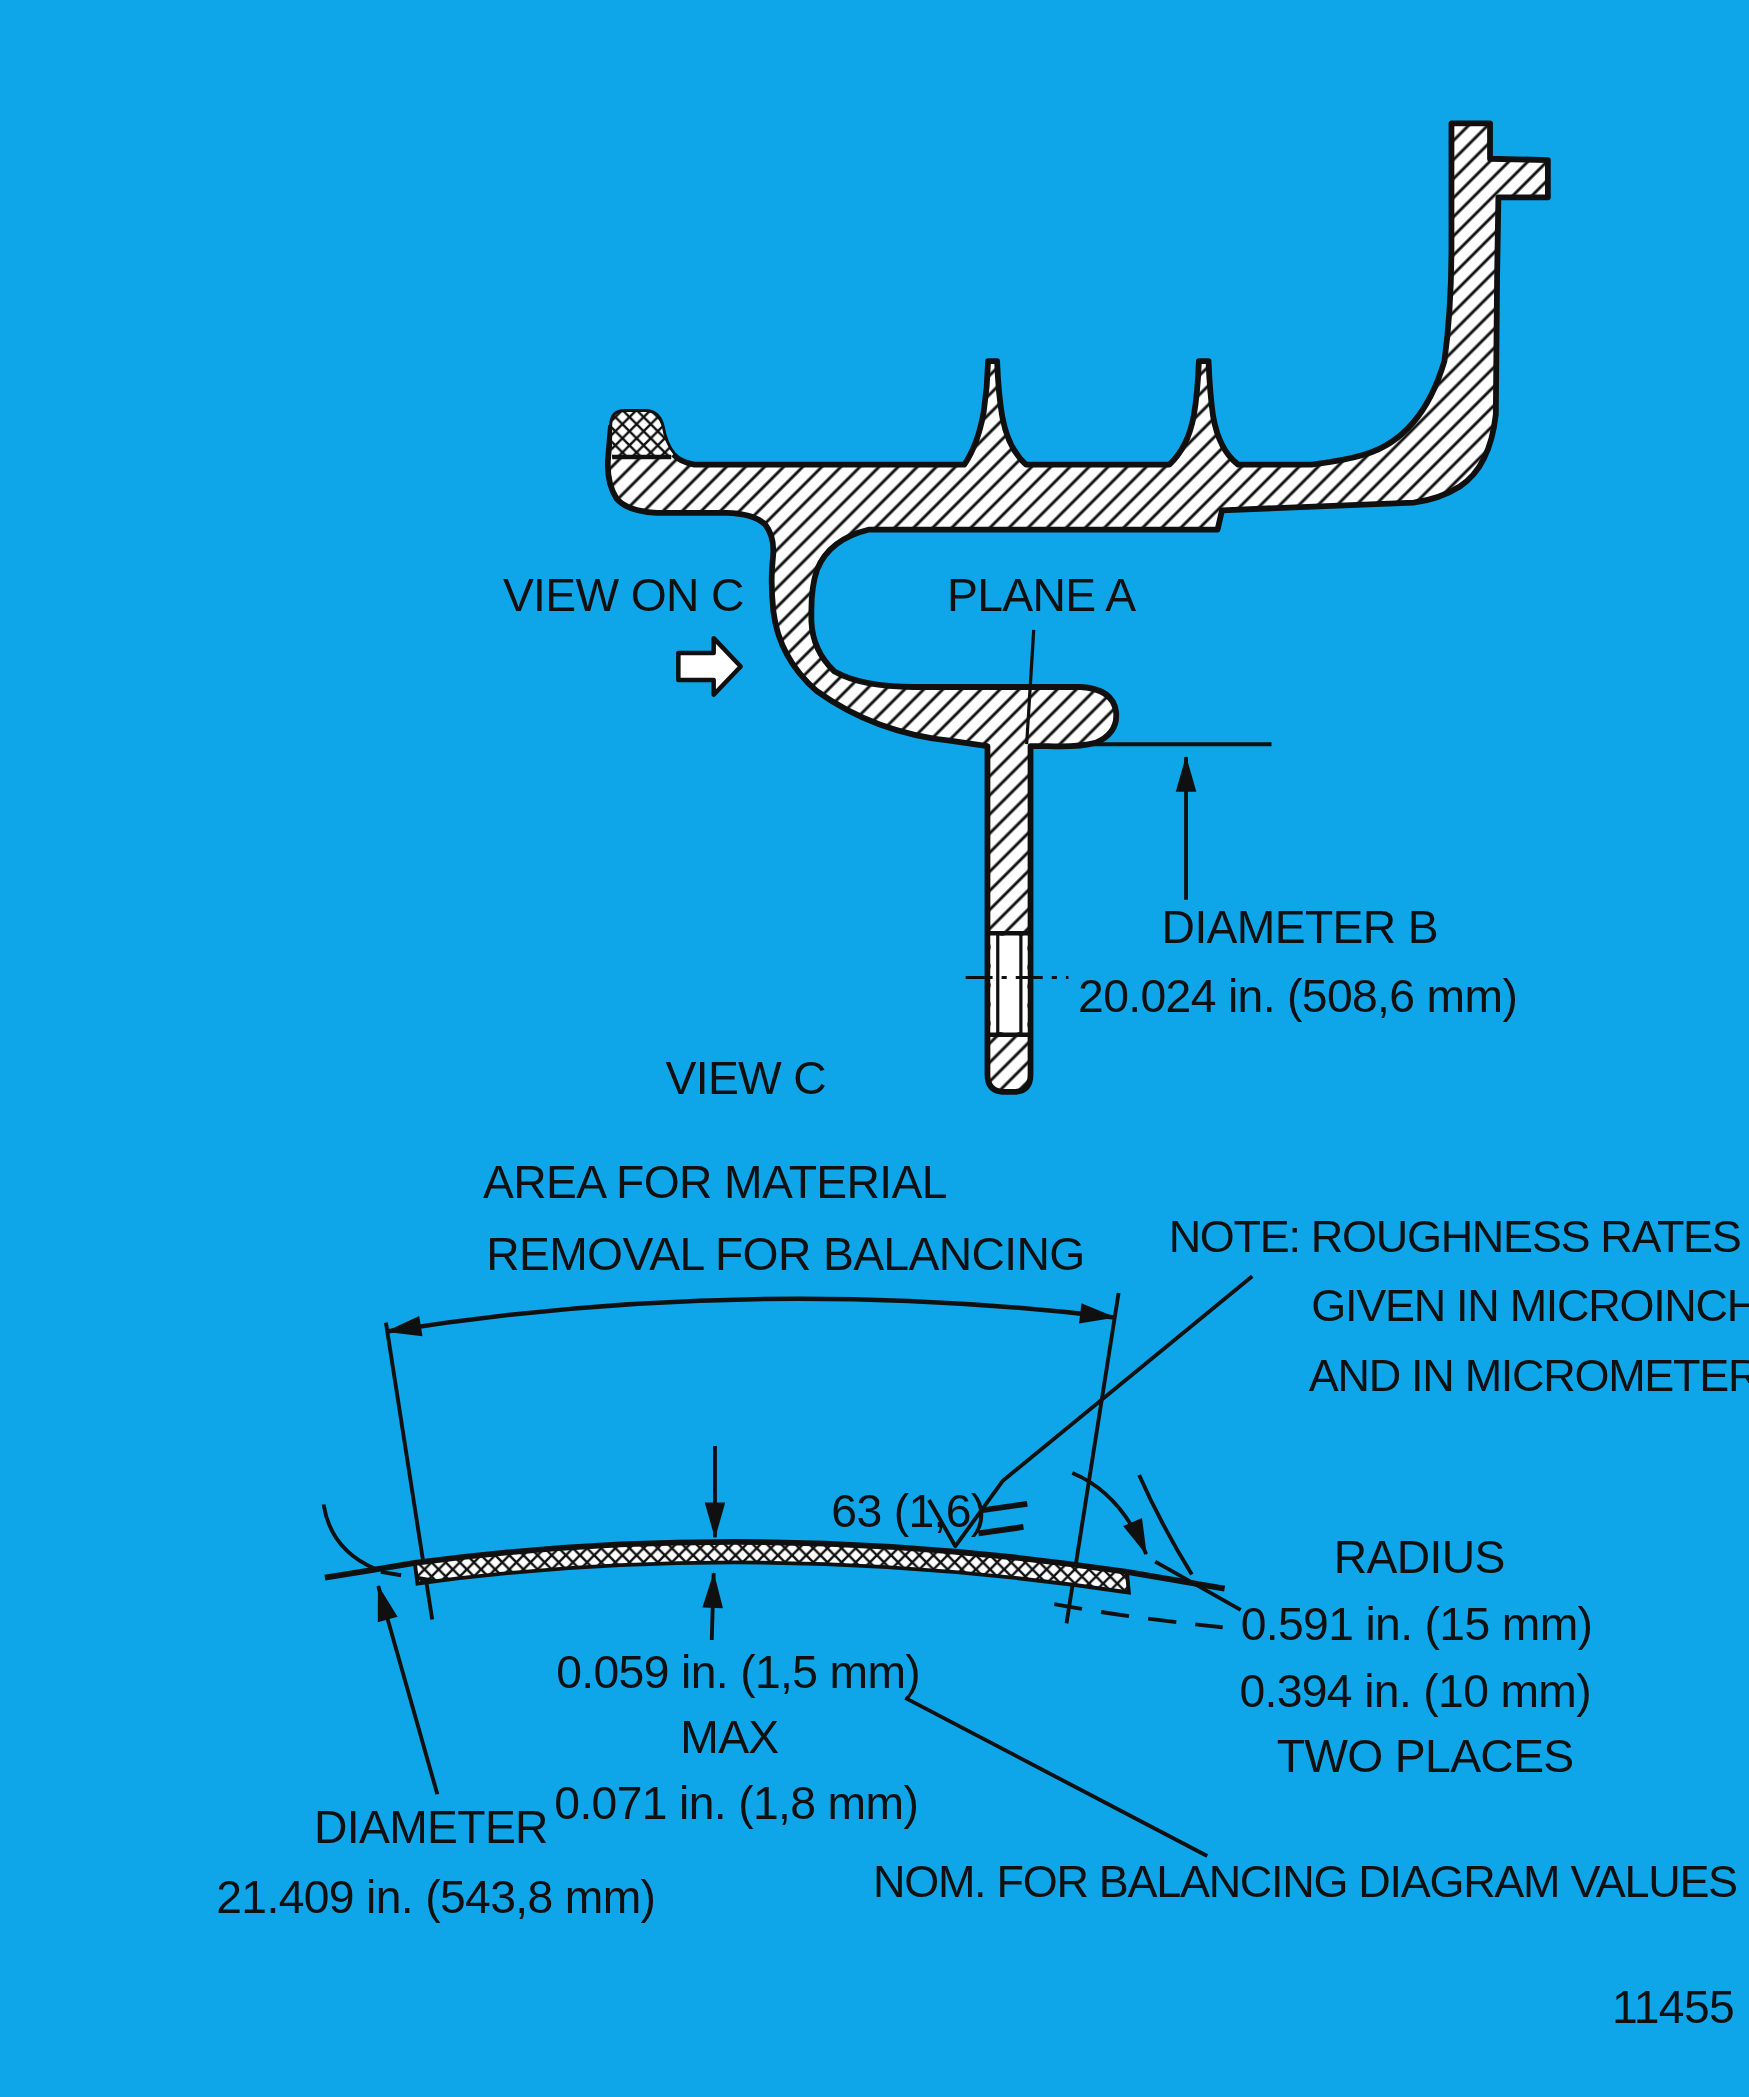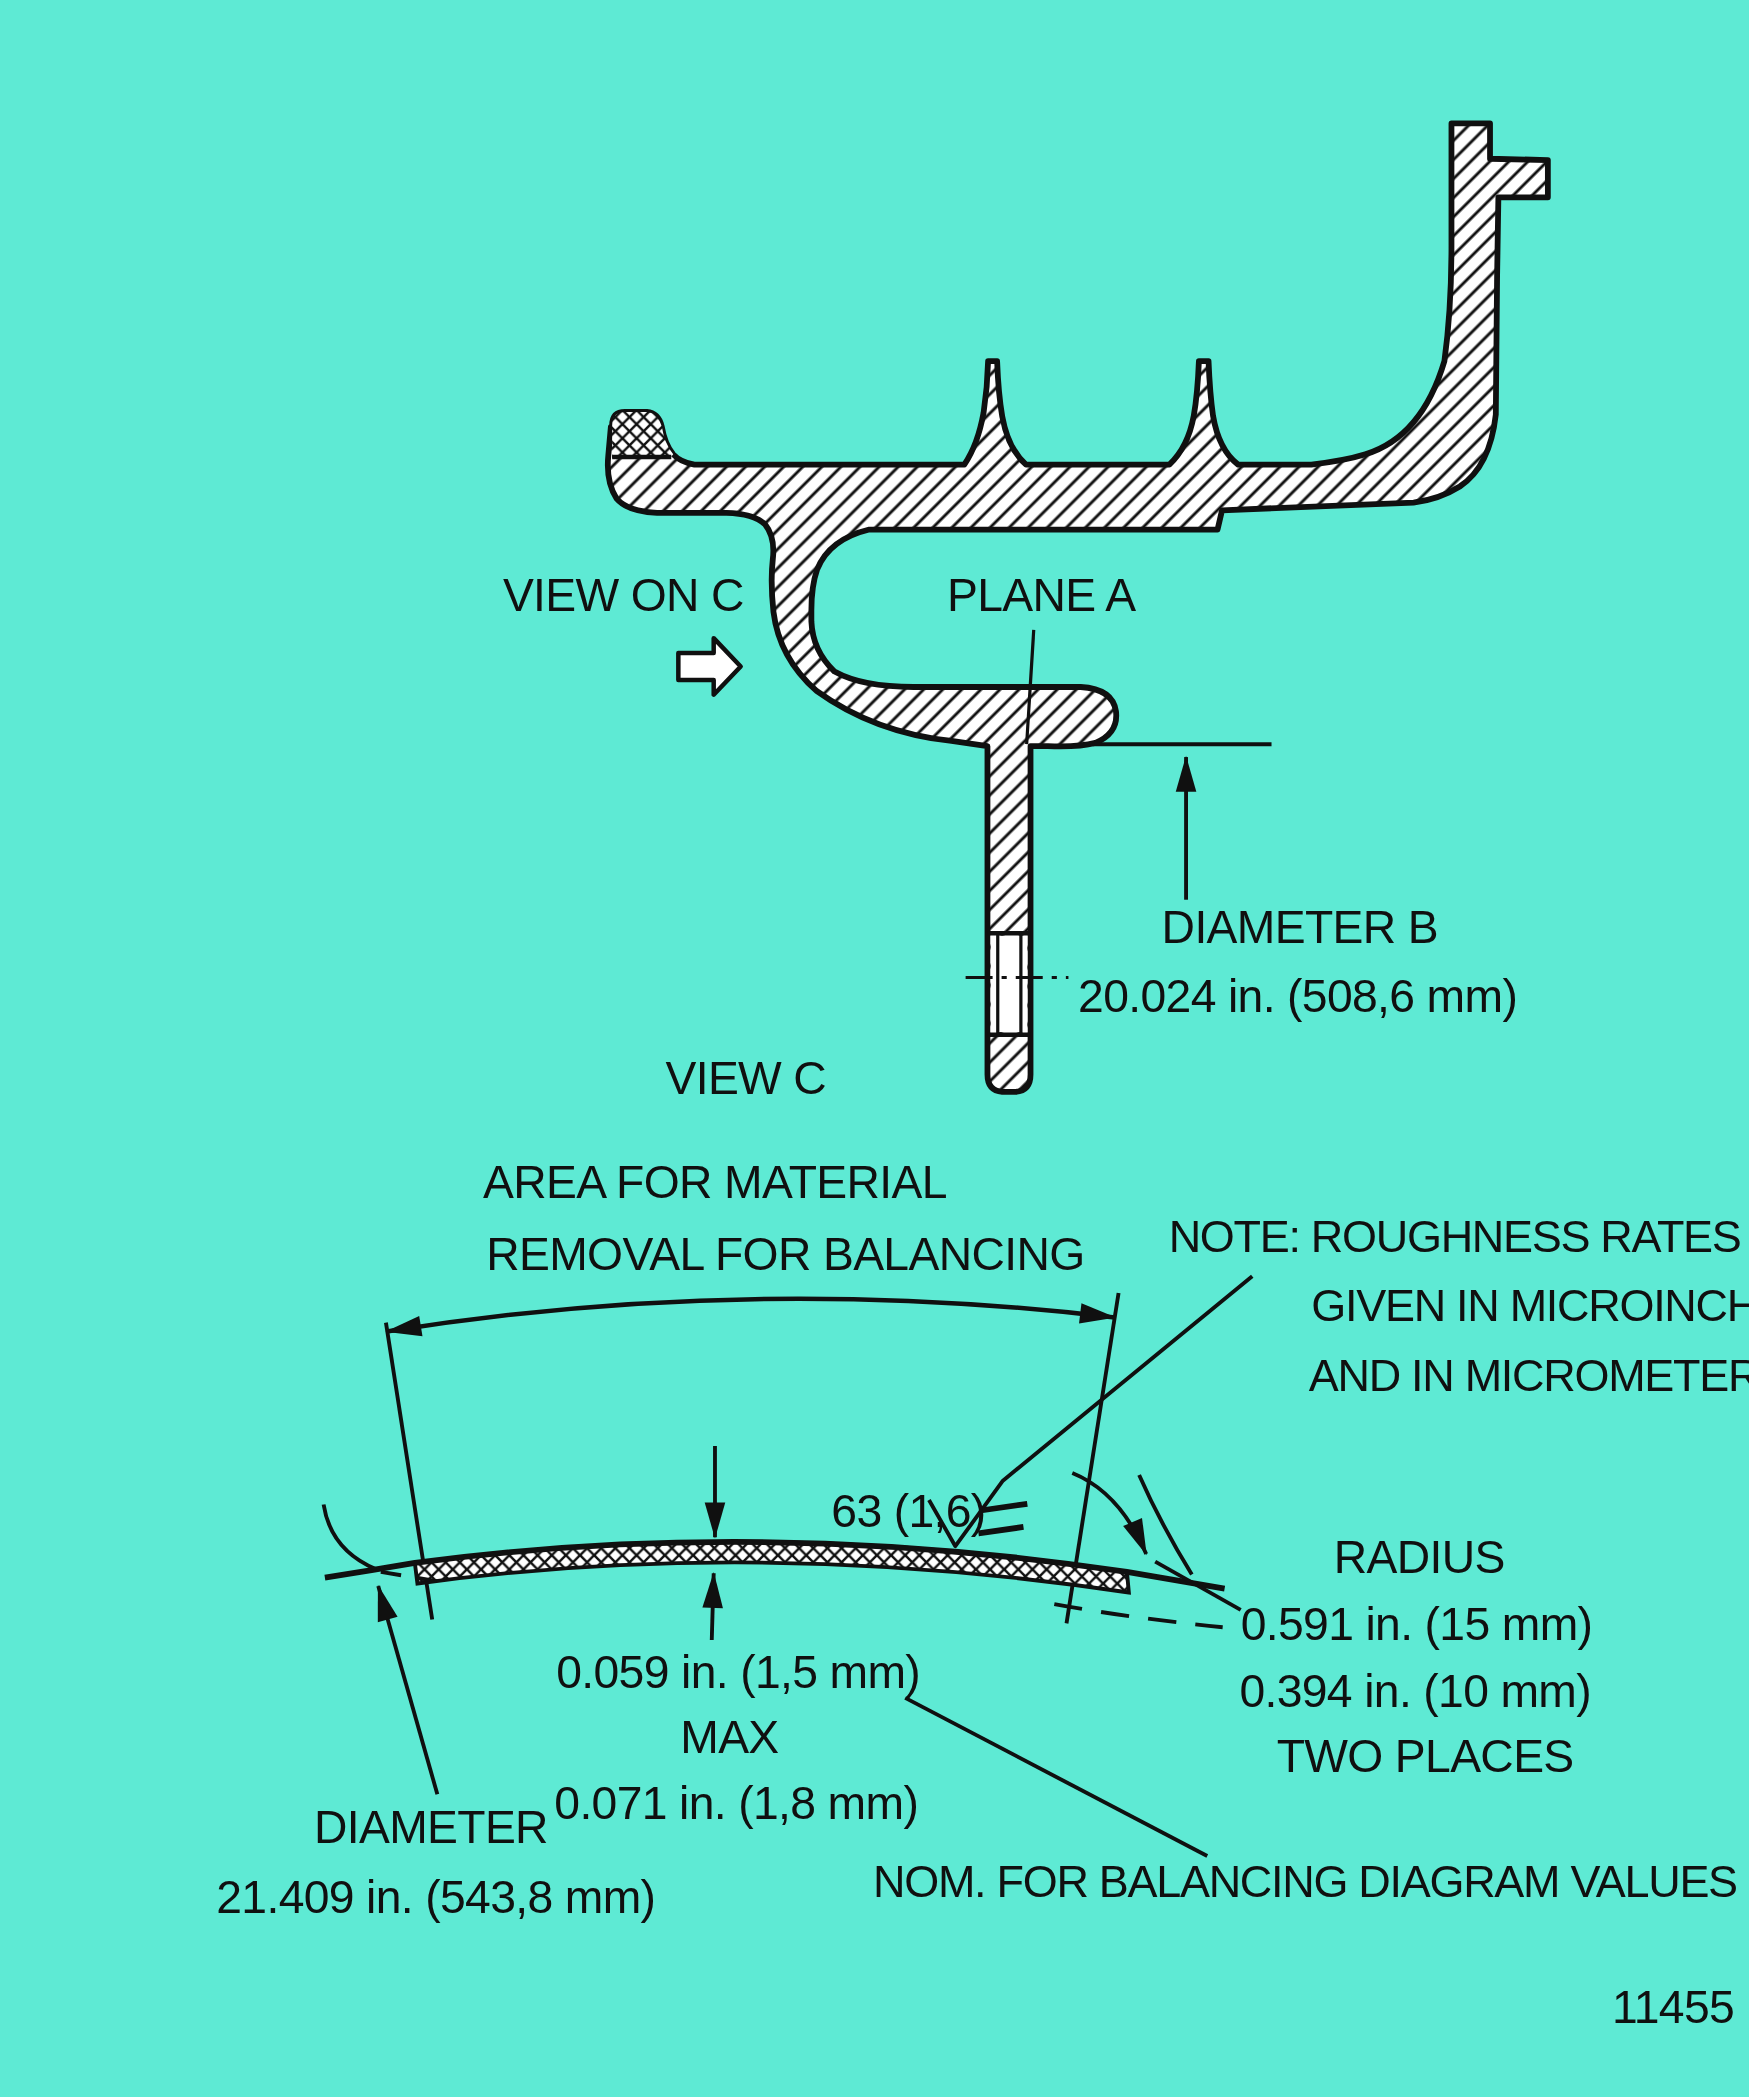--- a/index.html
+++ b/index.html
@@ -1,16 +1,16 @@
 <!DOCTYPE html>
 <html style="font-size:10.3px"><head>
 <meta charset="utf-8">
 <style>
   html,body{margin:0;padding:0;background:#e8e8e8;}
-  .page{position:relative;width:1750px;height:2097px;background:#5eead4;overflow:hidden;}
+  .page{position:relative;width:1750px;height:2097px;background:#0ea5e9;overflow:hidden;}
   svg{position:absolute;left:0;top:0;}
   .lbl{font-family:"Liberation Sans",sans-serif;font-size:72px;fill:#101010;letter-spacing:-1px;}
   .lbl-tight{font-family:"Liberation Sans",sans-serif;font-size:70px;fill:#101010;letter-spacing:-2px;}
   .ln{stroke:#101010;fill:none;}
 </style>
 </head>
 <body>
 
 <div class="page">
 <svg width="1750" height="2097" viewBox="0 0 2722 3263">

